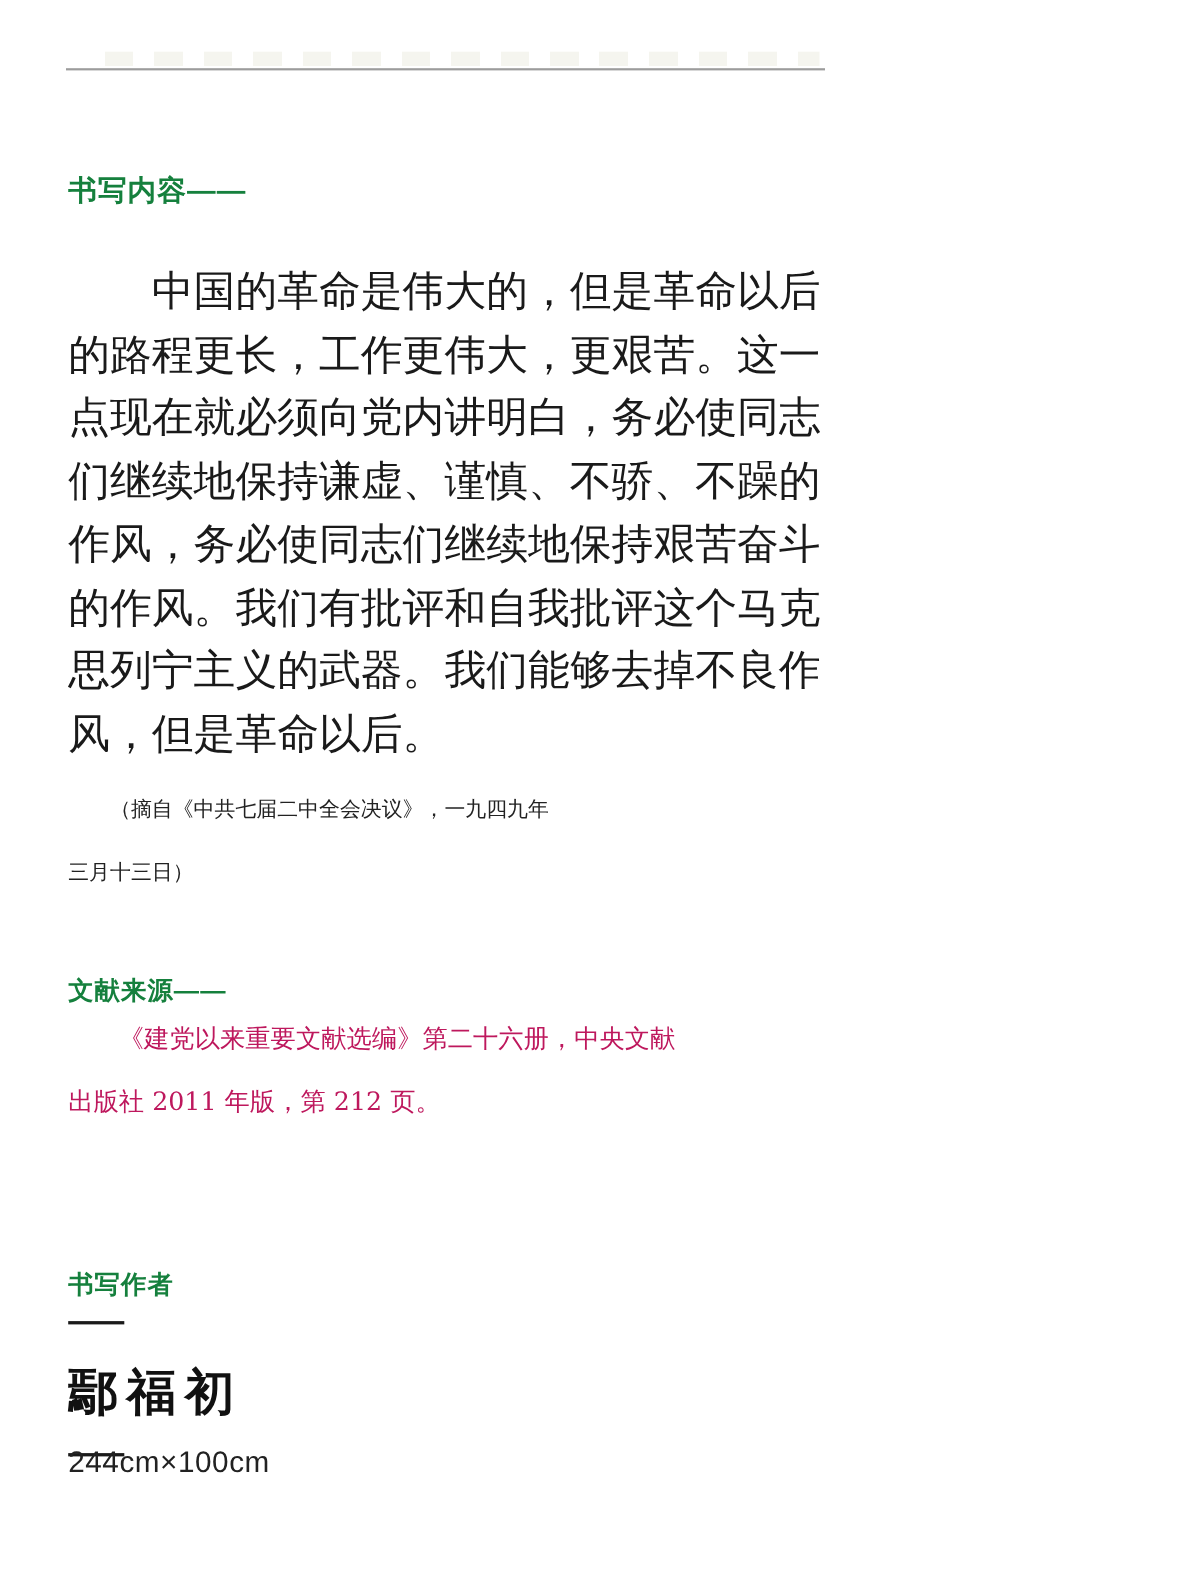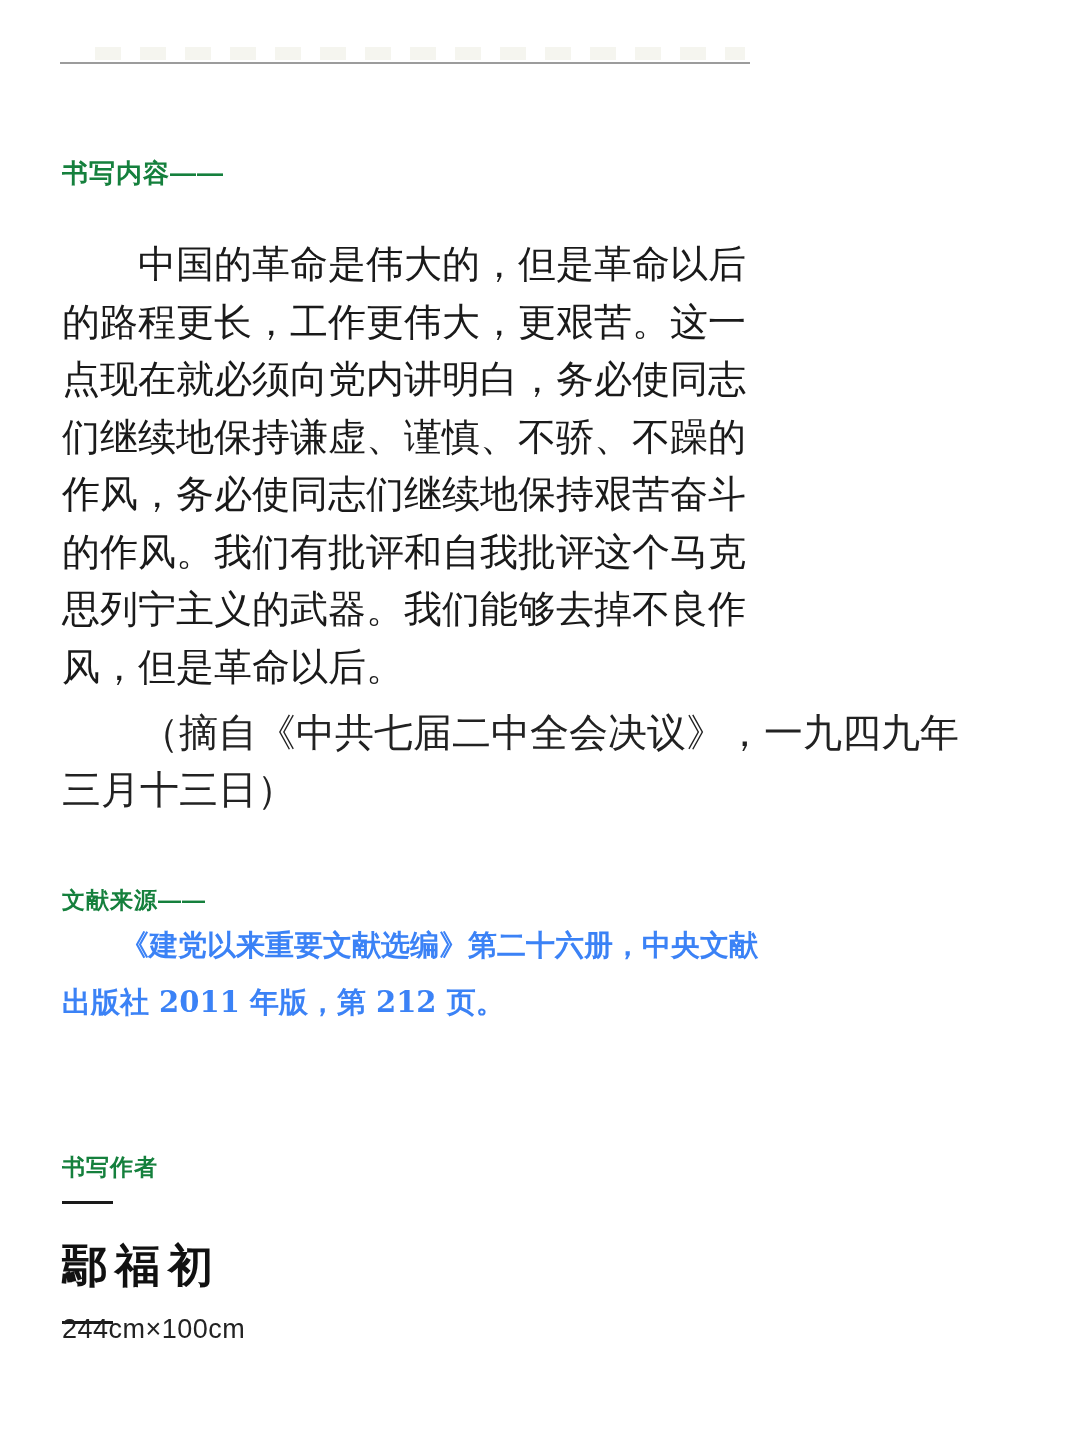--- a/index.html
+++ b/index.html
@@ -49,33 +49,32 @@
   .quote {
     top: 236px;
     width: 700px;
     font-family: "DejaVu Serif", "Liberation Serif", serif;
     font-size: 38px;
     line-height: 57.5px;
   }
   .attribution {
     top: 708px;
     width: 710px;
-    font-family: Liberation Mono, monospace;
-    font-size: 39px;
+    font-family: Liberation Serif, serif;
+    font-size: 19px;
     line-height: 57px;
     color: #222222;
   }
   .source {
     top: 917px;
     width: 720px;
     font-family: "DejaVu Serif", "Liberation Serif", serif;
-    font-size: 29px;
+    font-size: 23px;
     line-height: 57px;
-    color: #3b82f6;
-    font-weight: bold;
+    color: #be185d;
   }
   .rule {
     position: absolute;
     left: 62px;
     width: 51px; height: 0;
     border-top: 3px solid #1a1a1a;
   }
   .rule-1 { top: 1201px; }
   .rule-2 { top: 1321px; }
   .author-name {

